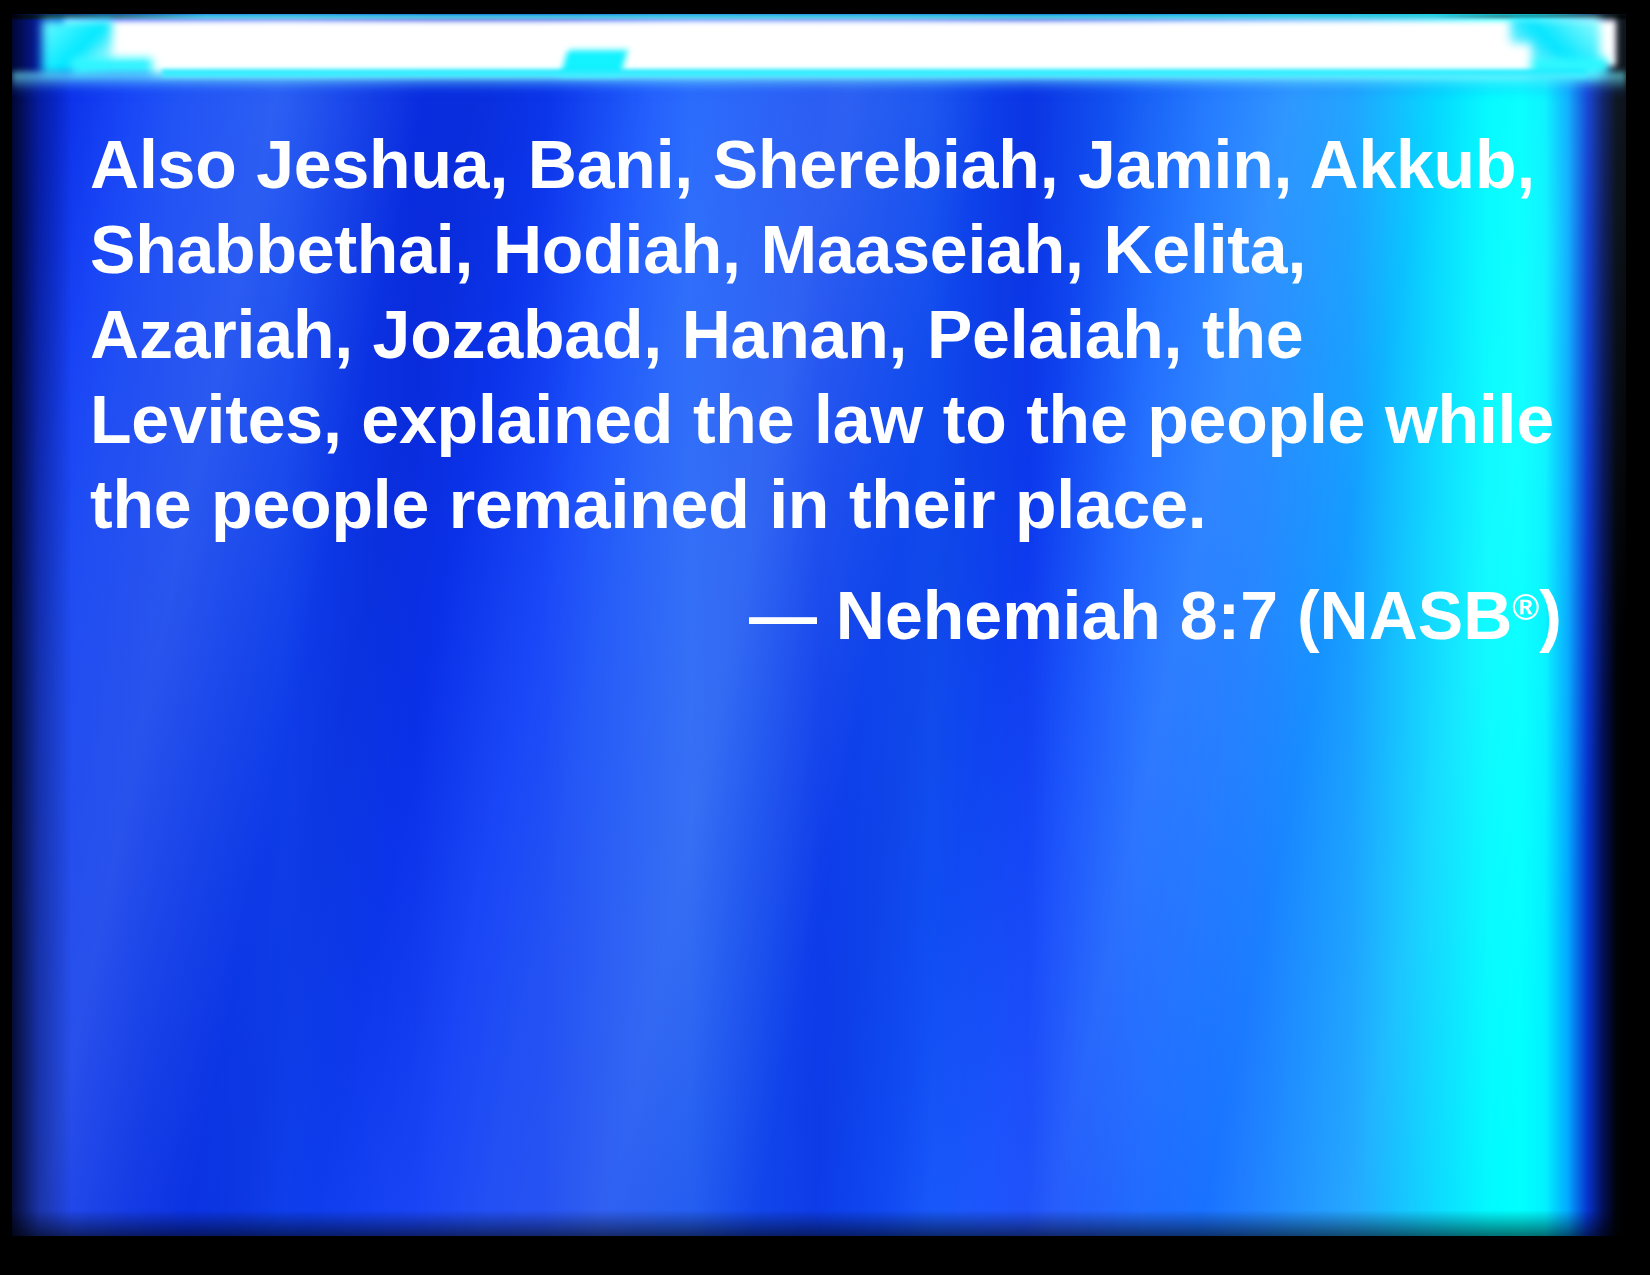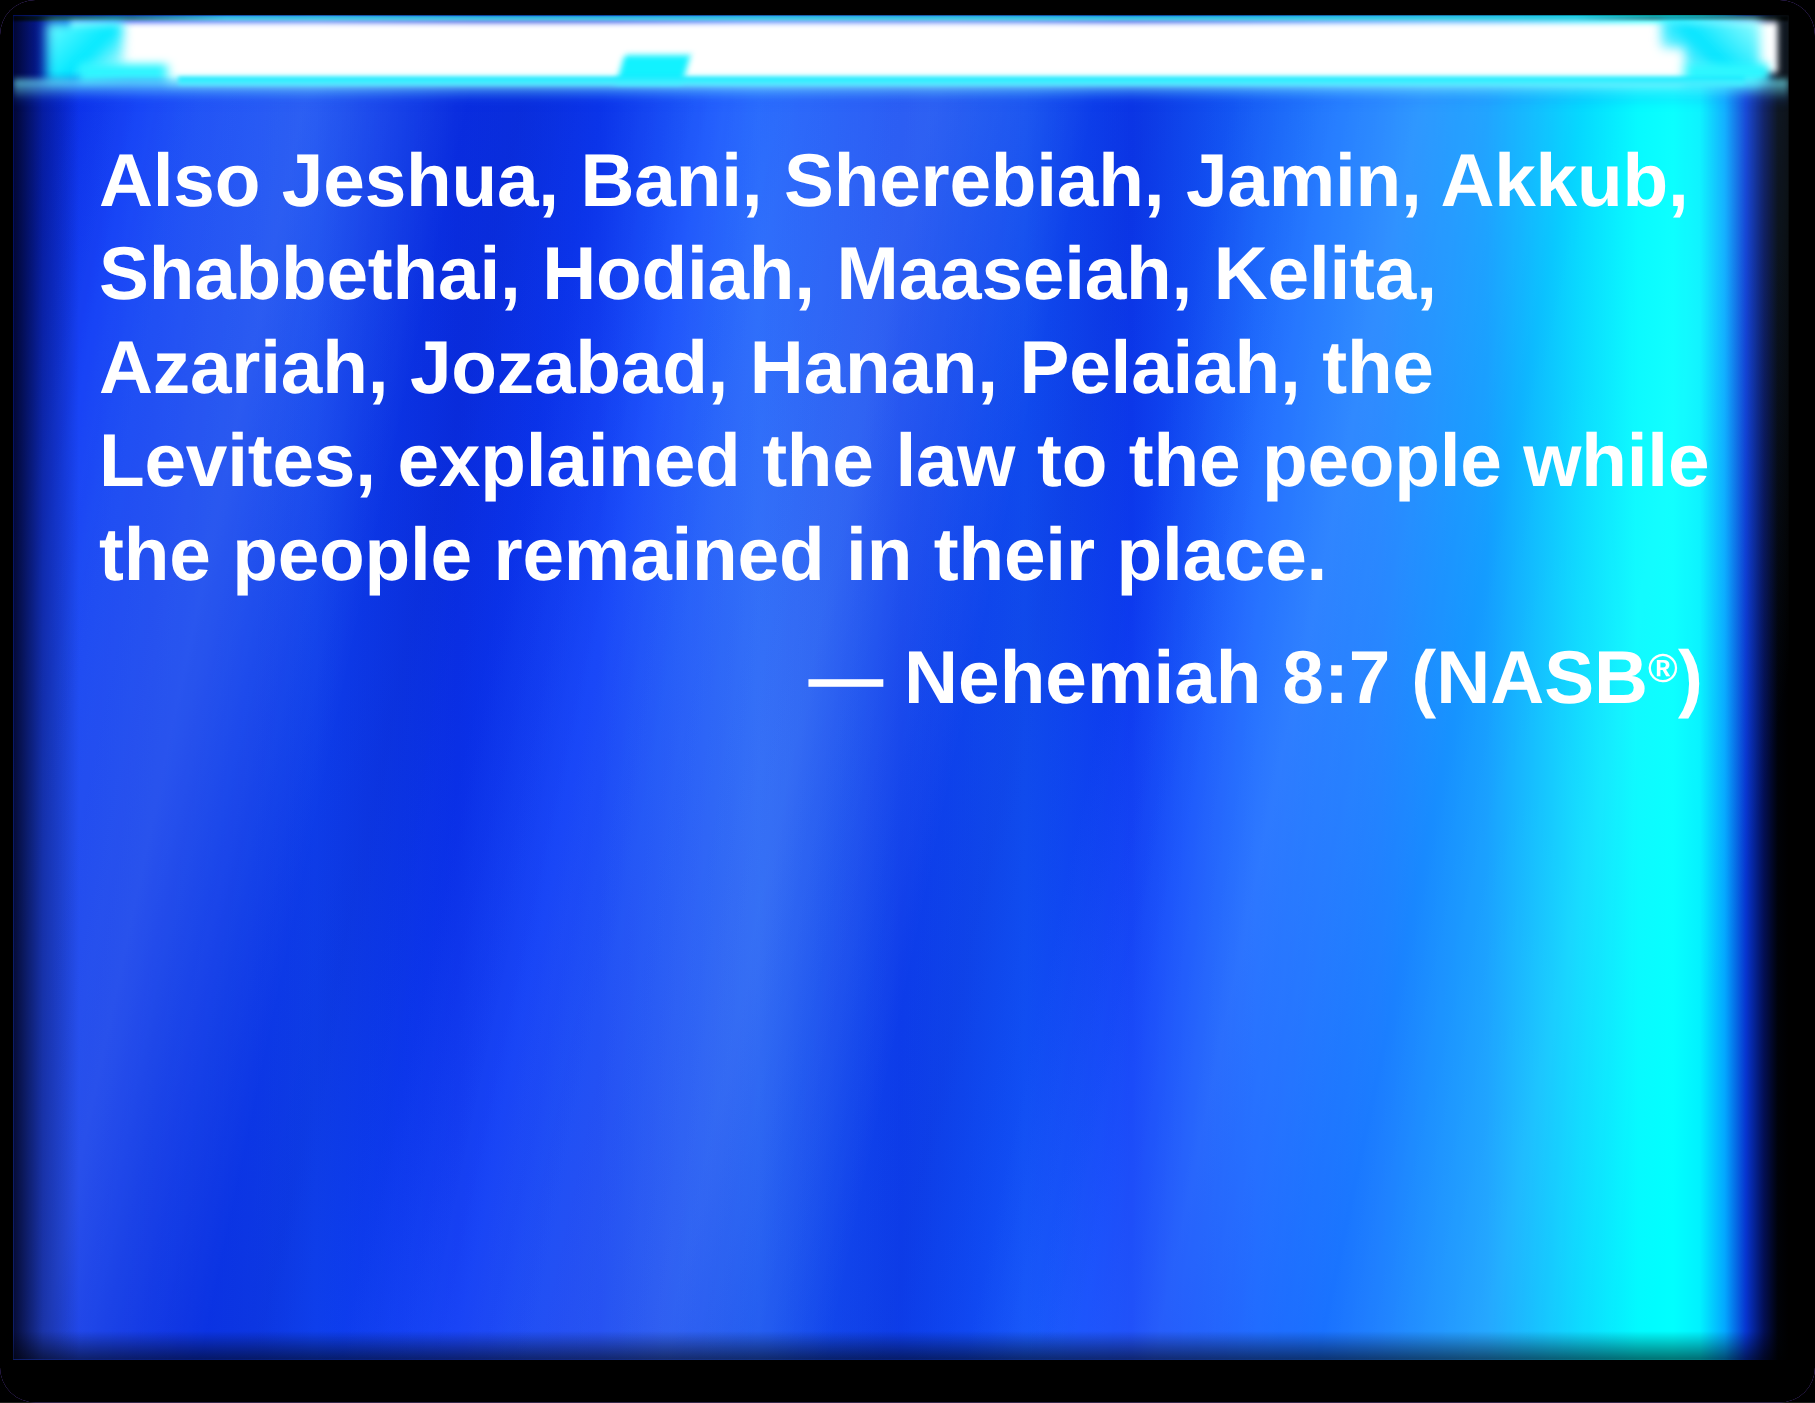--- a/index.html
+++ b/index.html
@@ -6,24 +6,23 @@
   html, body {
     margin: 0;
     padding: 0;
     background: #000000;
   }
 
   #slide-root {
     position: relative;
     width: 1650px;
     height: 1275px;
-    background: #8b5cf6;
+    background: #eab308;
     overflow: hidden;
     font-family: "Liberation Sans", sans-serif;
-    border-radius: 32px;
   }
 
   
   .frame-border {
     position: absolute;
     inset: 0;
     background: #000000;
     pointer-events: none;
   }
 
@@ -237,21 +236,21 @@
     font-family: "Liberation Sans", sans-serif;
     font-weight: bold;
     font-size: 68px;
     line-height: 85px;
     letter-spacing: -0.2px;
     word-spacing: 1px;
     text-align: left;
   }
 
   .attribution {
-    margin: 16px;
+    margin: 2px;
     margin-top: 18px;
     color: #ffffff;
     font-family: "Liberation Sans", sans-serif;
     font-weight: bold;
     font-size: 68px;
     line-height: 85px;
     text-align: right;
     padding-right: 6px;
     white-space: nowrap;
   }

